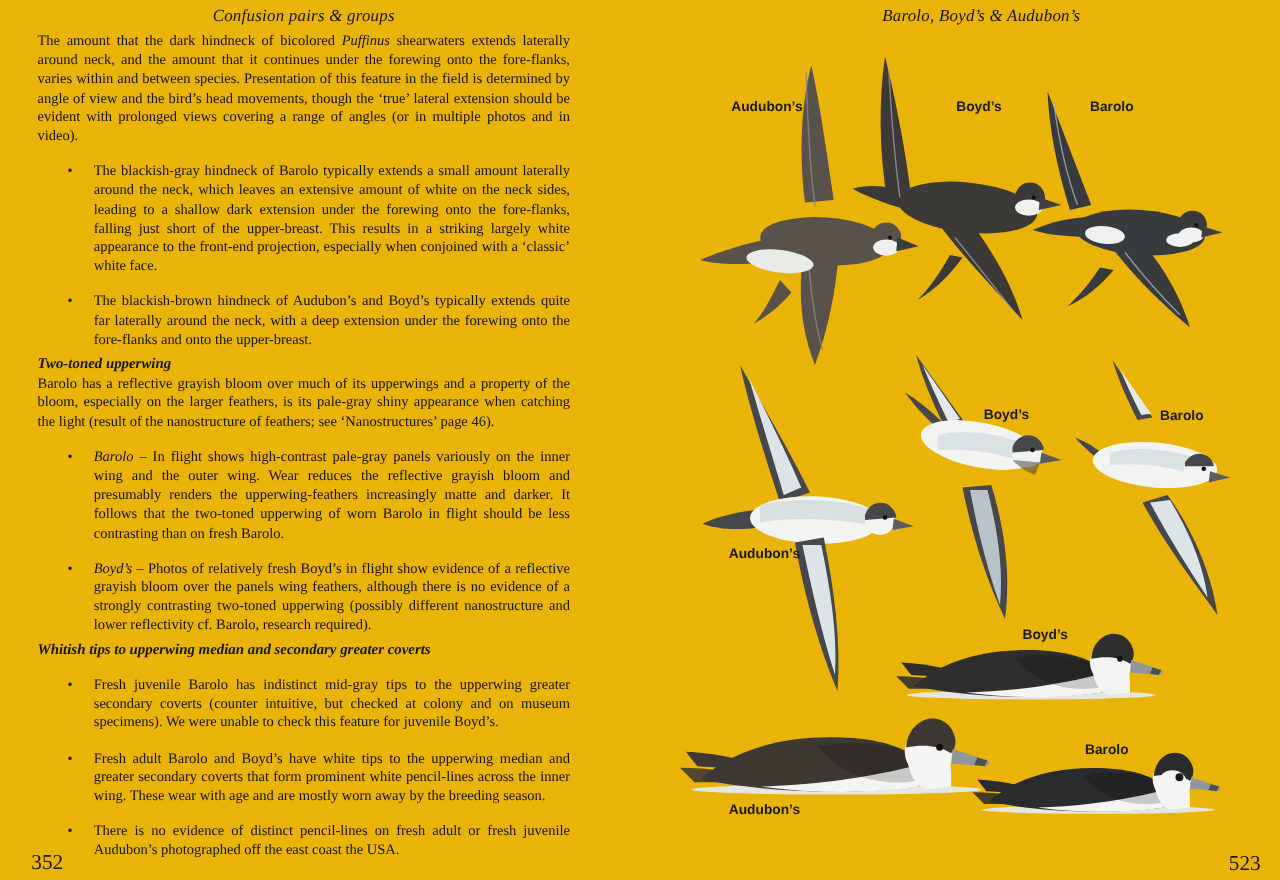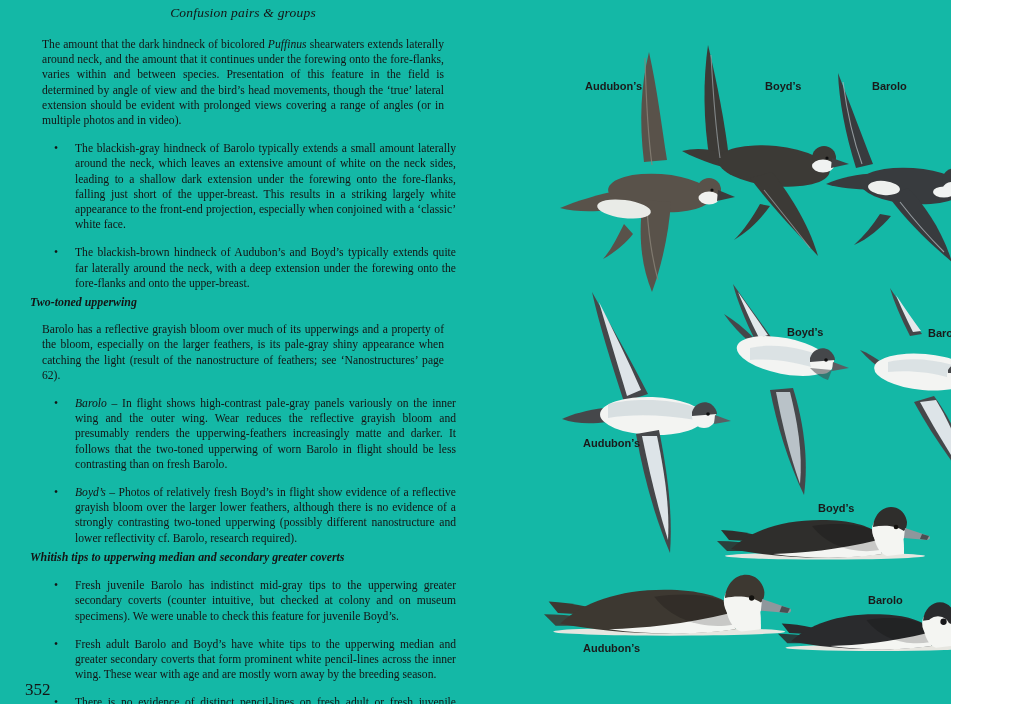--- a/index.html
+++ b/index.html
@@ -1,34 +1,34 @@
 <!DOCTYPE html>
 <html><head>
 <meta charset="utf-8">
 <style>
   html,body{margin:0;padding:0;background:#ffffff;}
   .spread{
-    position:relative;width:951px;height:704px;background:#14b8a6;overflow:hidden;
+    position:relative;width:1024px;height:704px;background:#eab308;overflow:hidden;
     font-family:"Liberation Serif",serif;color:#141414;
   }
   
   .running-head{
     position:absolute;top:5px;font-style:italic;font-size:13.5px;text-align:center;
     letter-spacing:.2px;
   }
   .running-head.left{left:30px;width:426px;}
   .running-head.right{left:560px;width:450px;}
   .text-col{
     position:absolute;left:30px;top:25px;width:426px;
     font-size:11.6px;line-height:15.2px;text-align:justify;
   }
   .text-col h3{
     margin:3px 0 1px 0;font-size:11.9px;font-weight:bold;font-style:italic;text-align:left;
   }
-  .text-col p{margin:12px;}
+  .text-col p{margin:0;}
   .text-col .em{font-style:italic;}
   ul.bullets{list-style:none;margin:2px 0 2px 0;padding:0;}
   ul.bullets li{
     position:relative;padding-left:45px;margin:13px 0 4px 0;
   }
   ul.bullets li::before{
     content:"\2022";position:absolute;left:24px;top:0;
   }
   .lead{font-style:italic;}
   .page-num{position:absolute;font-size:17px;}
@@ -51,36 +51,37 @@
 
   <div class="text-col">
 
     <p><span>The amount that the dark hindneck of bicolored </span><span class="em">Puffinus</span><span> shearwaters extends laterally around neck, and the amount that it continues under the forewing onto the fore-flanks, varies within and between species. Presentation of this feature in the field is determined by angle of view and the bird’s head movements, though the ‘true’ lateral extension should be evident with prolonged views covering a range of angles (or in multiple photos and in video).</span></p>
     <ul class="bullets">
       <li><span class="lead"></span><span>The blackish-gray hindneck of Barolo typically extends a small amount laterally around the neck, which leaves an extensive amount of white on the neck sides, leading to a shallow dark extension under the forewing onto the fore-flanks, falling just short of the upper-breast. This results in a striking largely white appearance to the front-end projection, especially when conjoined with a ‘classic’ white face.</span></li>
       <li><span class="lead"></span><span>The blackish-brown hindneck of Audubon’s and Boyd’s typically extends quite far laterally around the neck, with a deep extension under the forewing onto the fore-flanks and onto the upper-breast.</span></li>
     </ul>
 
     <h3>Two-toned upperwing</h3>
-    <p>Barolo has a reflective grayish bloom over much of its upperwings and a property of the bloom, especially on the larger feathers, is its pale-gray shiny appearance when catching the light (result of the nanostructure of feathers; see ‘Nanostructures’ page 62).</p>
+    <p>Barolo has a reflective grayish bloom over much of its upperwings and a property of the bloom, especially on the larger feathers, is its pale-gray shiny appearance when catching the light (result of the nanostructure of feathers; see ‘Nanostructures’ page 46).</p>
     <ul class="bullets">
       <li><span class="lead">Barolo</span><span> – In flight shows high-contrast pale-gray panels variously on the inner wing and the outer wing. Wear reduces the reflective grayish bloom and presumably renders the upperwing-feathers increasingly matte and darker. It follows that the two-toned upperwing of worn Barolo in flight should be less contrasting than on fresh Barolo.</span></li>
-      <li><span class="lead">Boyd’s</span><span> – Photos of relatively fresh Boyd’s in flight show evidence of a reflective grayish bloom over the larger lower feathers, although there is no evidence of a strongly contrasting two-toned upperwing (possibly different nanostructure and lower reflectivity cf. Barolo, research required).</span></li>
+      <li><span class="lead">Boyd’s</span><span> – Photos of relatively fresh Boyd’s in flight show evidence of a reflective grayish bloom over the panels wing feathers, although there is no evidence of a strongly contrasting two-toned upperwing (possibly different nanostructure and lower reflectivity cf. Barolo, research required).</span></li>
     </ul>
 
     <h3>Whitish tips to upperwing median and secondary greater coverts</h3>
     <ul class="bullets">
       <li><span class="lead"></span><span>Fresh juvenile Barolo has indistinct mid-gray tips to the upperwing greater secondary coverts (counter intuitive, but checked at colony and on museum specimens). We were unable to check this feature for juvenile Boyd’s.</span></li>
       <li><span class="lead"></span><span>Fresh adult Barolo and Boyd’s have white tips to the upperwing median and greater secondary coverts that form prominent white pencil-lines across the inner wing. These wear with age and are mostly worn away by the breeding season.</span></li>
       <li><span class="lead"></span><span>There is no evidence of distinct pencil-lines on fresh adult or fresh juvenile Audubon’s photographed off the east coast the USA.</span></li>
     </ul>
   </div>
 
   <div class="page-num left">352</div>
 
+  <div class="running-head right">Barolo, Boyd’s &amp; Audubon’s</div>
 
   <div class="plate">
 
     <svg width="512" height="704" viewBox="0 0 512 704">
       <defs>
         <g id="swimmer">
           <ellipse cx="108" cy="60" rx="100" ry="3.5" fill="#e6e6e0"></ellipse>
           <path d="M4,34 C26,35 48,40 64,47 L12,44 Z" fill="currentColor"></path>
           <path d="M0,45 C22,45 48,49 66,55 L10,55 Z" fill="currentColor" opacity="0.88"></path>
           <path d="M14,53 C34,35 64,24 104,24 C134,24 152,30 161,37 L165,58 C110,65 54,61 14,53 Z" fill="currentColor"></path>

